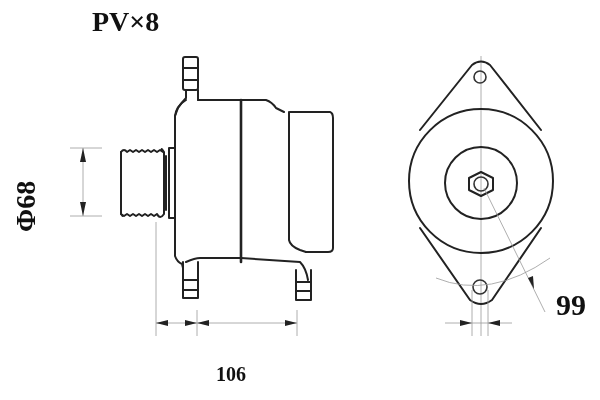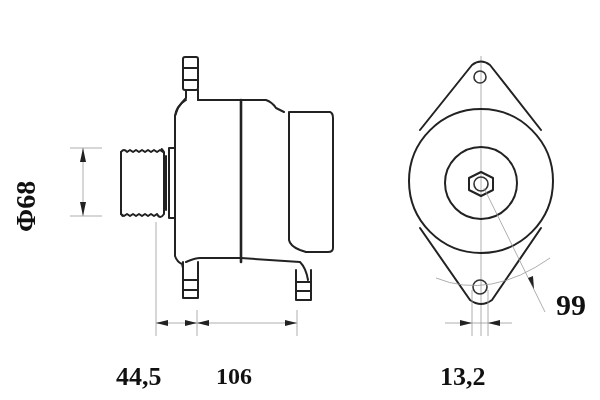--- a/index.html
+++ b/index.html
@@ -9,21 +9,21 @@
       position: absolute;
       font-family: "Liberation Serif", "DejaVu Serif", serif;
       font-weight: bold;
       color: #111111;
       white-space: nowrap;
       line-height: 1;
     }
     .title { left: 92px; top: 8px; font-size: 28px; }
     .dia { left: 12px; top: 148px; font-size: 28px; transform-origin: 0 0; transform: rotate(-90deg) translate(-84px, 0); }
     .dim-a { left: 116px; top: 364px; font-size: 26px; }
-    .dim-b { left: 216px; top: 364px; font-size: 24px; }
+    .dim-b { left: 216px; top: 364px; font-size: 20px; }
     .dim-c { left: 440px; top: 364px; font-size: 26px; }
     .dim-d { left: 556px; top: 290px; font-size: 30px; }
     svg .thick { stroke: #222; stroke-width: 2; fill: none; stroke-linejoin: round; stroke-linecap: round; }
     svg .mid { stroke: #333; stroke-width: 1.6; fill: none; }
     svg .thin { stroke: #999; stroke-width: 0.8; fill: none; }
     svg .arrow { fill: #222; stroke: none; }
   </style>
 </head>
 <body>
 
@@ -121,18 +121,17 @@
       <g>
         <line class="thin" x1="472" y1="290" x2="472" y2="336"></line>
         <line class="thin" x1="488" y1="290" x2="488" y2="336"></line>
         <line class="thin" x1="445" y1="323" x2="512" y2="323"></line>
         <polygon class="arrow" points="472,323 460,320 460,326"></polygon>
         <polygon class="arrow" points="488,323 500,320 500,326"></polygon>
       </g>
     </g>
   </svg>
 
+  <div class="label title">PV×8</div>
   <div class="label dia">Φ68</div>
-  <div class="label dim-a">44,5</div>
   <div class="label dim-b">106</div>
-  <div class="label dim-c">13,2</div>
   <div class="label dim-d">99</div>
 </div>
 
 </body></html>

